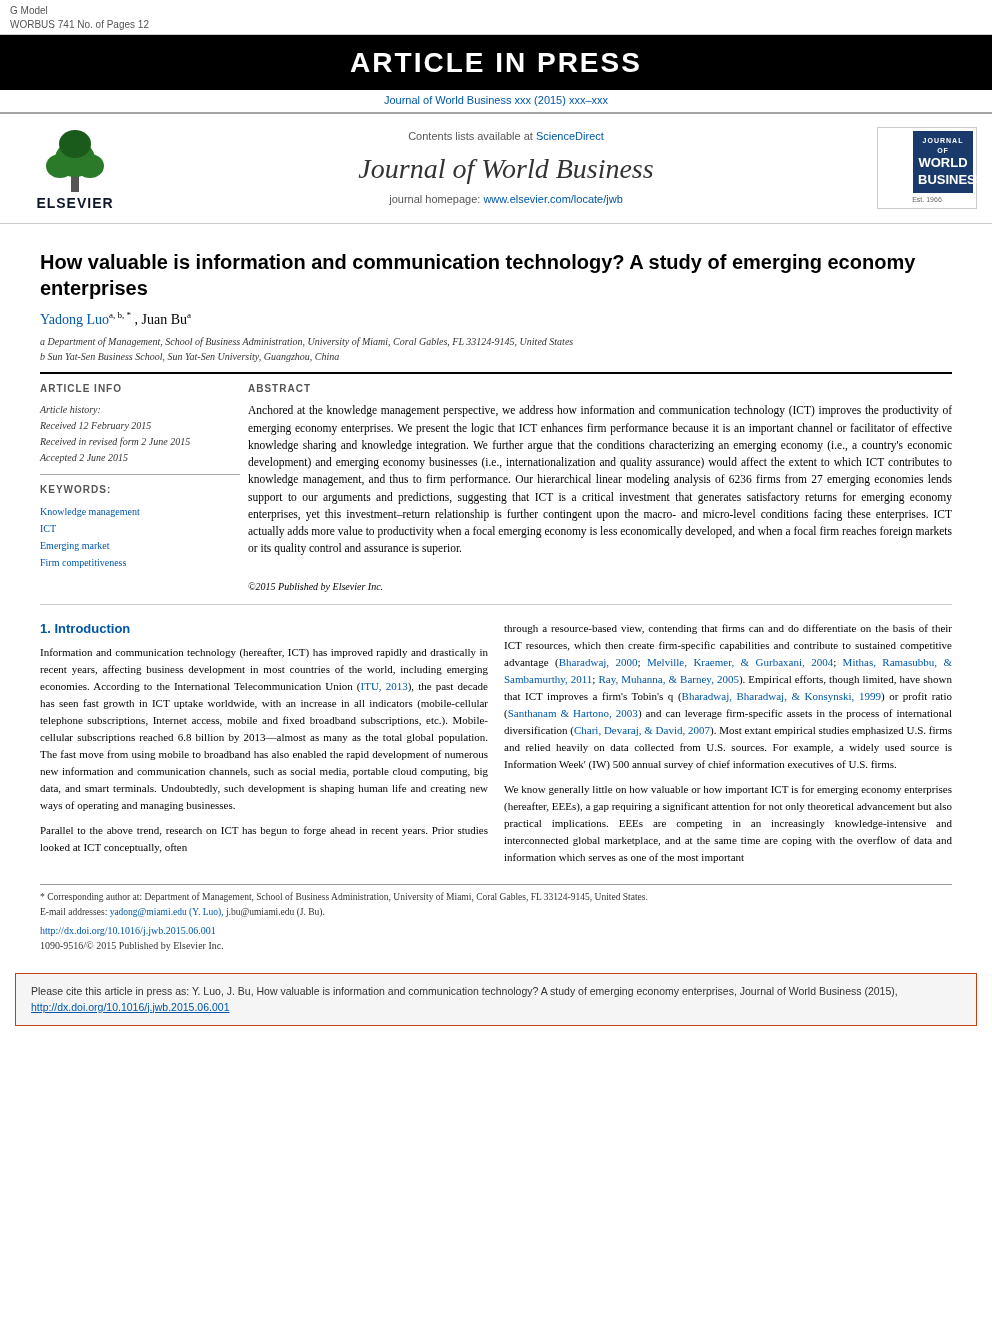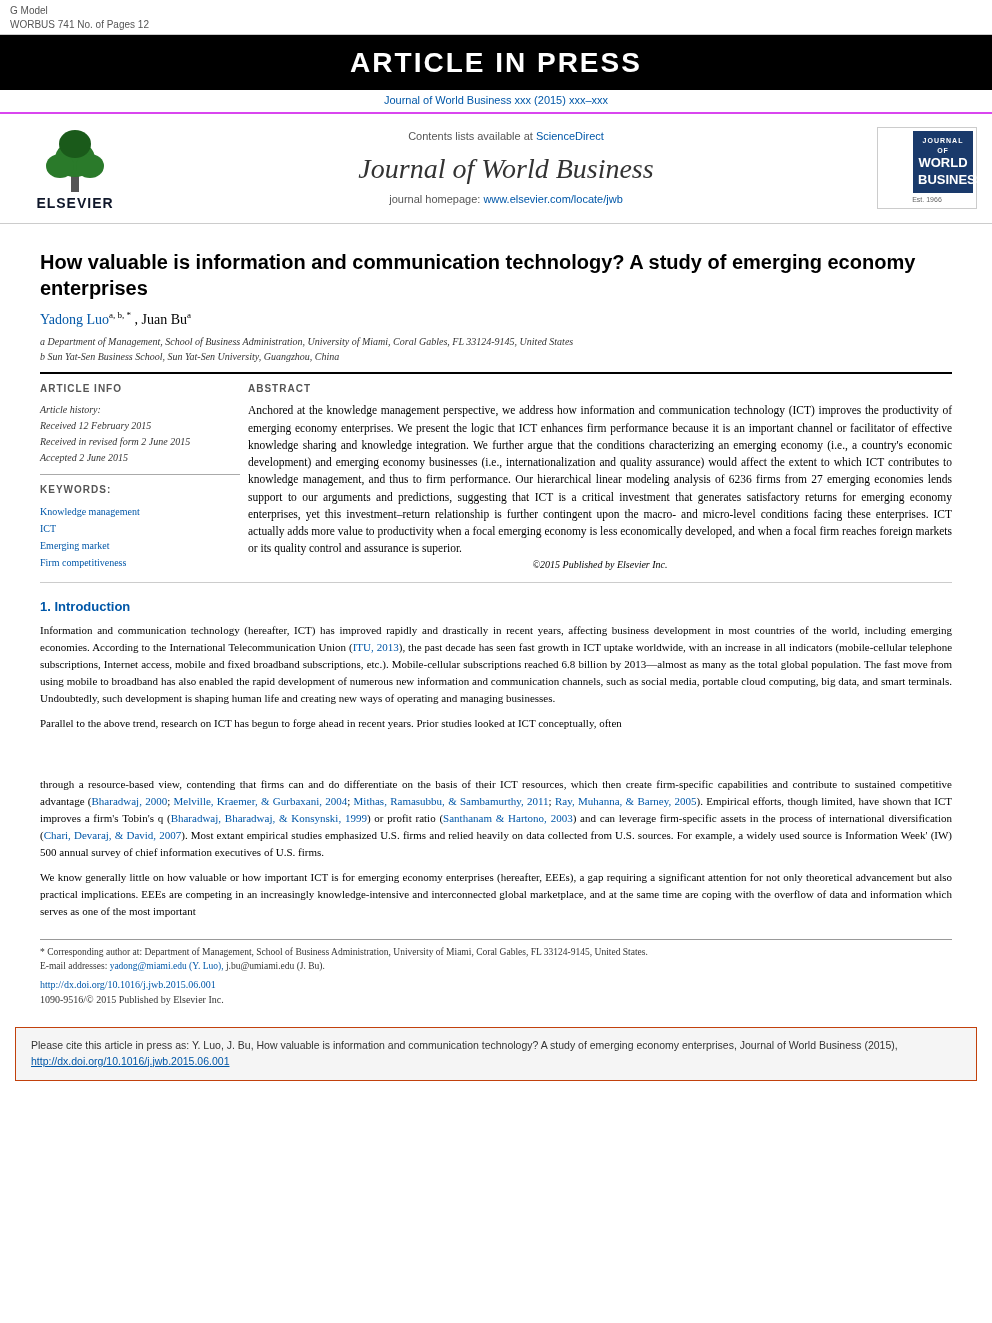--- a/index.html
+++ b/index.html
@@ -31,21 +31,21 @@
       font-weight: bold;
       letter-spacing: 2px;
       padding: 8px 0;
     }
     .journal-ref-line {
       text-align: center;
       font-size: 11px;
       color: #0057a8;
       font-family: Arial, sans-serif;
       padding: 3px 0;
-      border-bottom: 2px solid #d946ef;
+      border-bottom: 2px solid #a3a3a3;
     }
 
     
     .header-section {
       display: flex;
       align-items: center;
       padding: 10px 15px;
       border-bottom: 1px solid #ccc;
       gap: 15px;
     }
@@ -209,31 +209,30 @@
 
     
     .abstract-text {
       font-size: 11.5px;
       line-height: 1.5;
       color: #000;
       text-align: justify;
     }
     .copyright-line {
       font-size: 10px;
-      text-align: center;
-      margin-top: 0;
+      text-align: left;
+      margin-top: 22px;
       font-style: italic;
     }
 
     
     .body-two-col {
       display: flex;
-      gap: 36px;
+      gap: 16px;
       margin-top: 15px;
-      flex-direction: column;
     }
     .body-left {
       flex: 1;
     }
     .body-right {
       flex: 1;
     }
 
     .section-heading {
       font-size: 13px;

